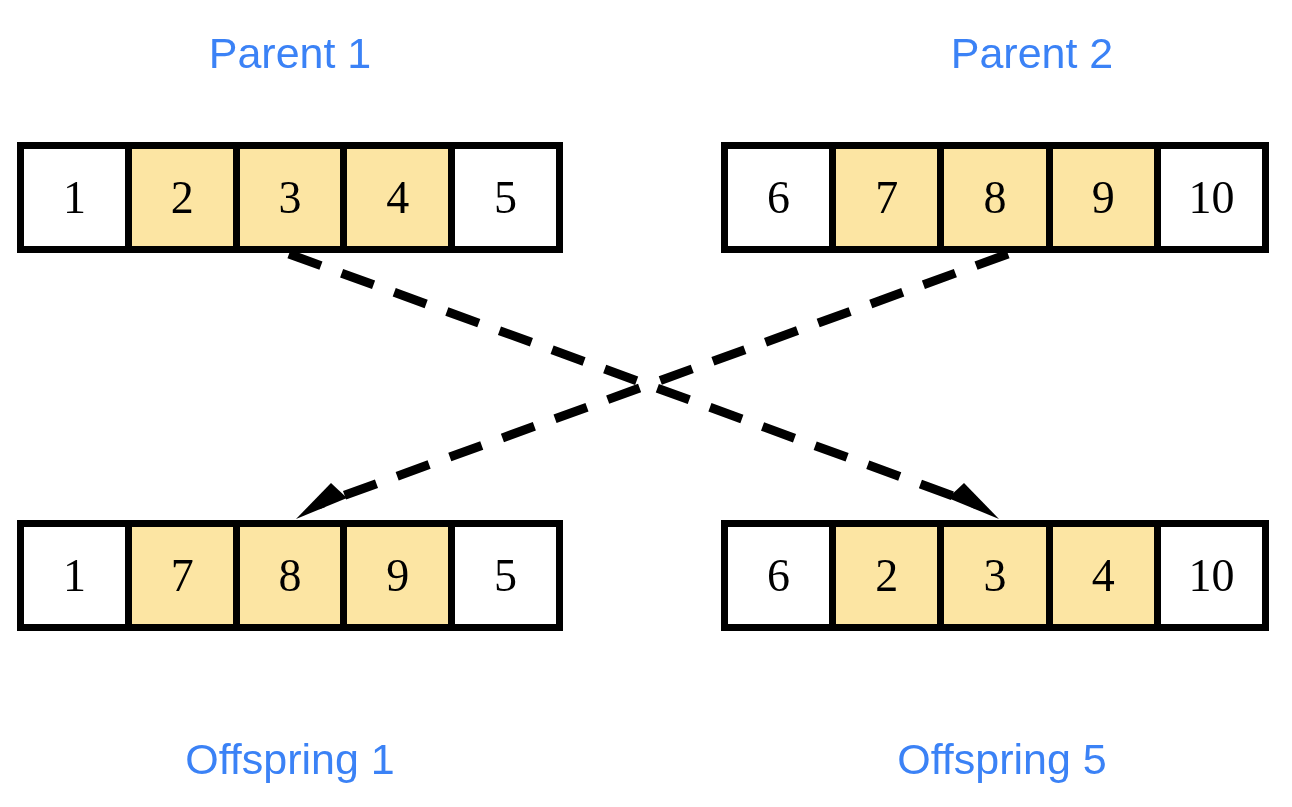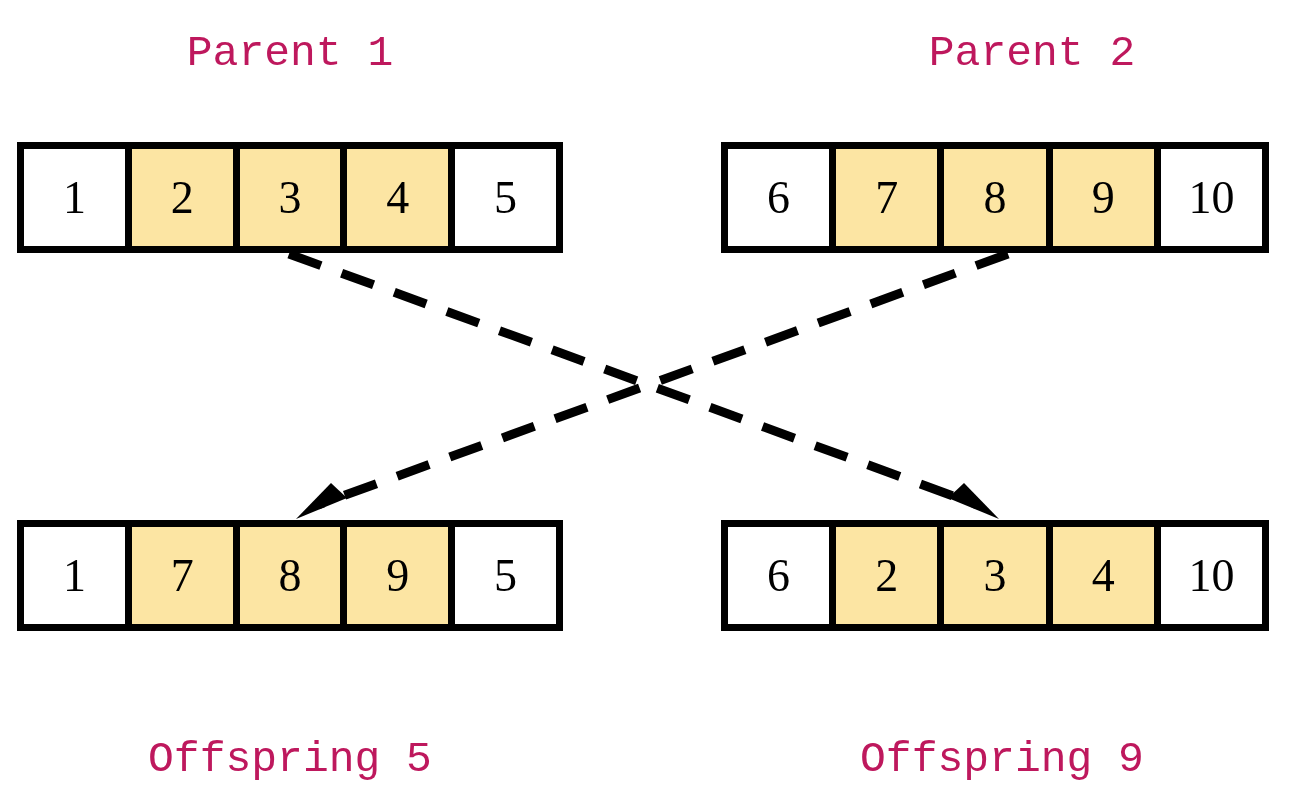--- a/index.html
+++ b/index.html
@@ -13,25 +13,25 @@
     height: 807px;
     background: #ffffff;
     overflow: hidden;
     font-family: "Liberation Serif", "DejaVu Serif", serif;
   }
 
   
   .label {
     position: absolute;
     text-align: center;
-    color: #be185d;
+    color: #3b82f6;
     font-size: 43px;
     line-height: 1;
     white-space: nowrap;
-    font-family: Liberation Mono, monospace;
+    font-family: Liberation Sans, sans-serif;
   }
   .label-p1 { left: 90px;  top: 32px;  width: 400px; }
   .label-p2 { left: 832px; top: 32px;  width: 400px; }
   .label-o1 { left: 90px;  top: 738px; width: 400px; }
   .label-o2 { left: 802px; top: 738px; width: 400px; }
 
   
   .chromosome {
     position: absolute;
     display: flex;
@@ -70,22 +70,22 @@
     pointer-events: none;
   }
 </style>
 </head>
 <body>
 
 <div id="canvas">
 
   <div class="label label-p1">Parent 1</div>
   <div class="label label-p2">Parent 2</div>
-  <div class="label label-o1">Offspring 5</div>
-  <div class="label label-o2">Offspring 9</div>
+  <div class="label label-o1">Offspring 1</div>
+  <div class="label label-o2">Offspring 5</div>
 
   <div class="chromosome strip-p1">
     <div class="cell">1</div>
     <div class="cell hl" style="background: rgb(252, 229, 163);">2</div>
     <div class="cell hl" style="background: rgb(252, 229, 163);">3</div>
     <div class="cell hl" style="background: rgb(252, 229, 163);">4</div>
     <div class="cell">5</div>
   </div>
 
   <div class="chromosome strip-p2">

